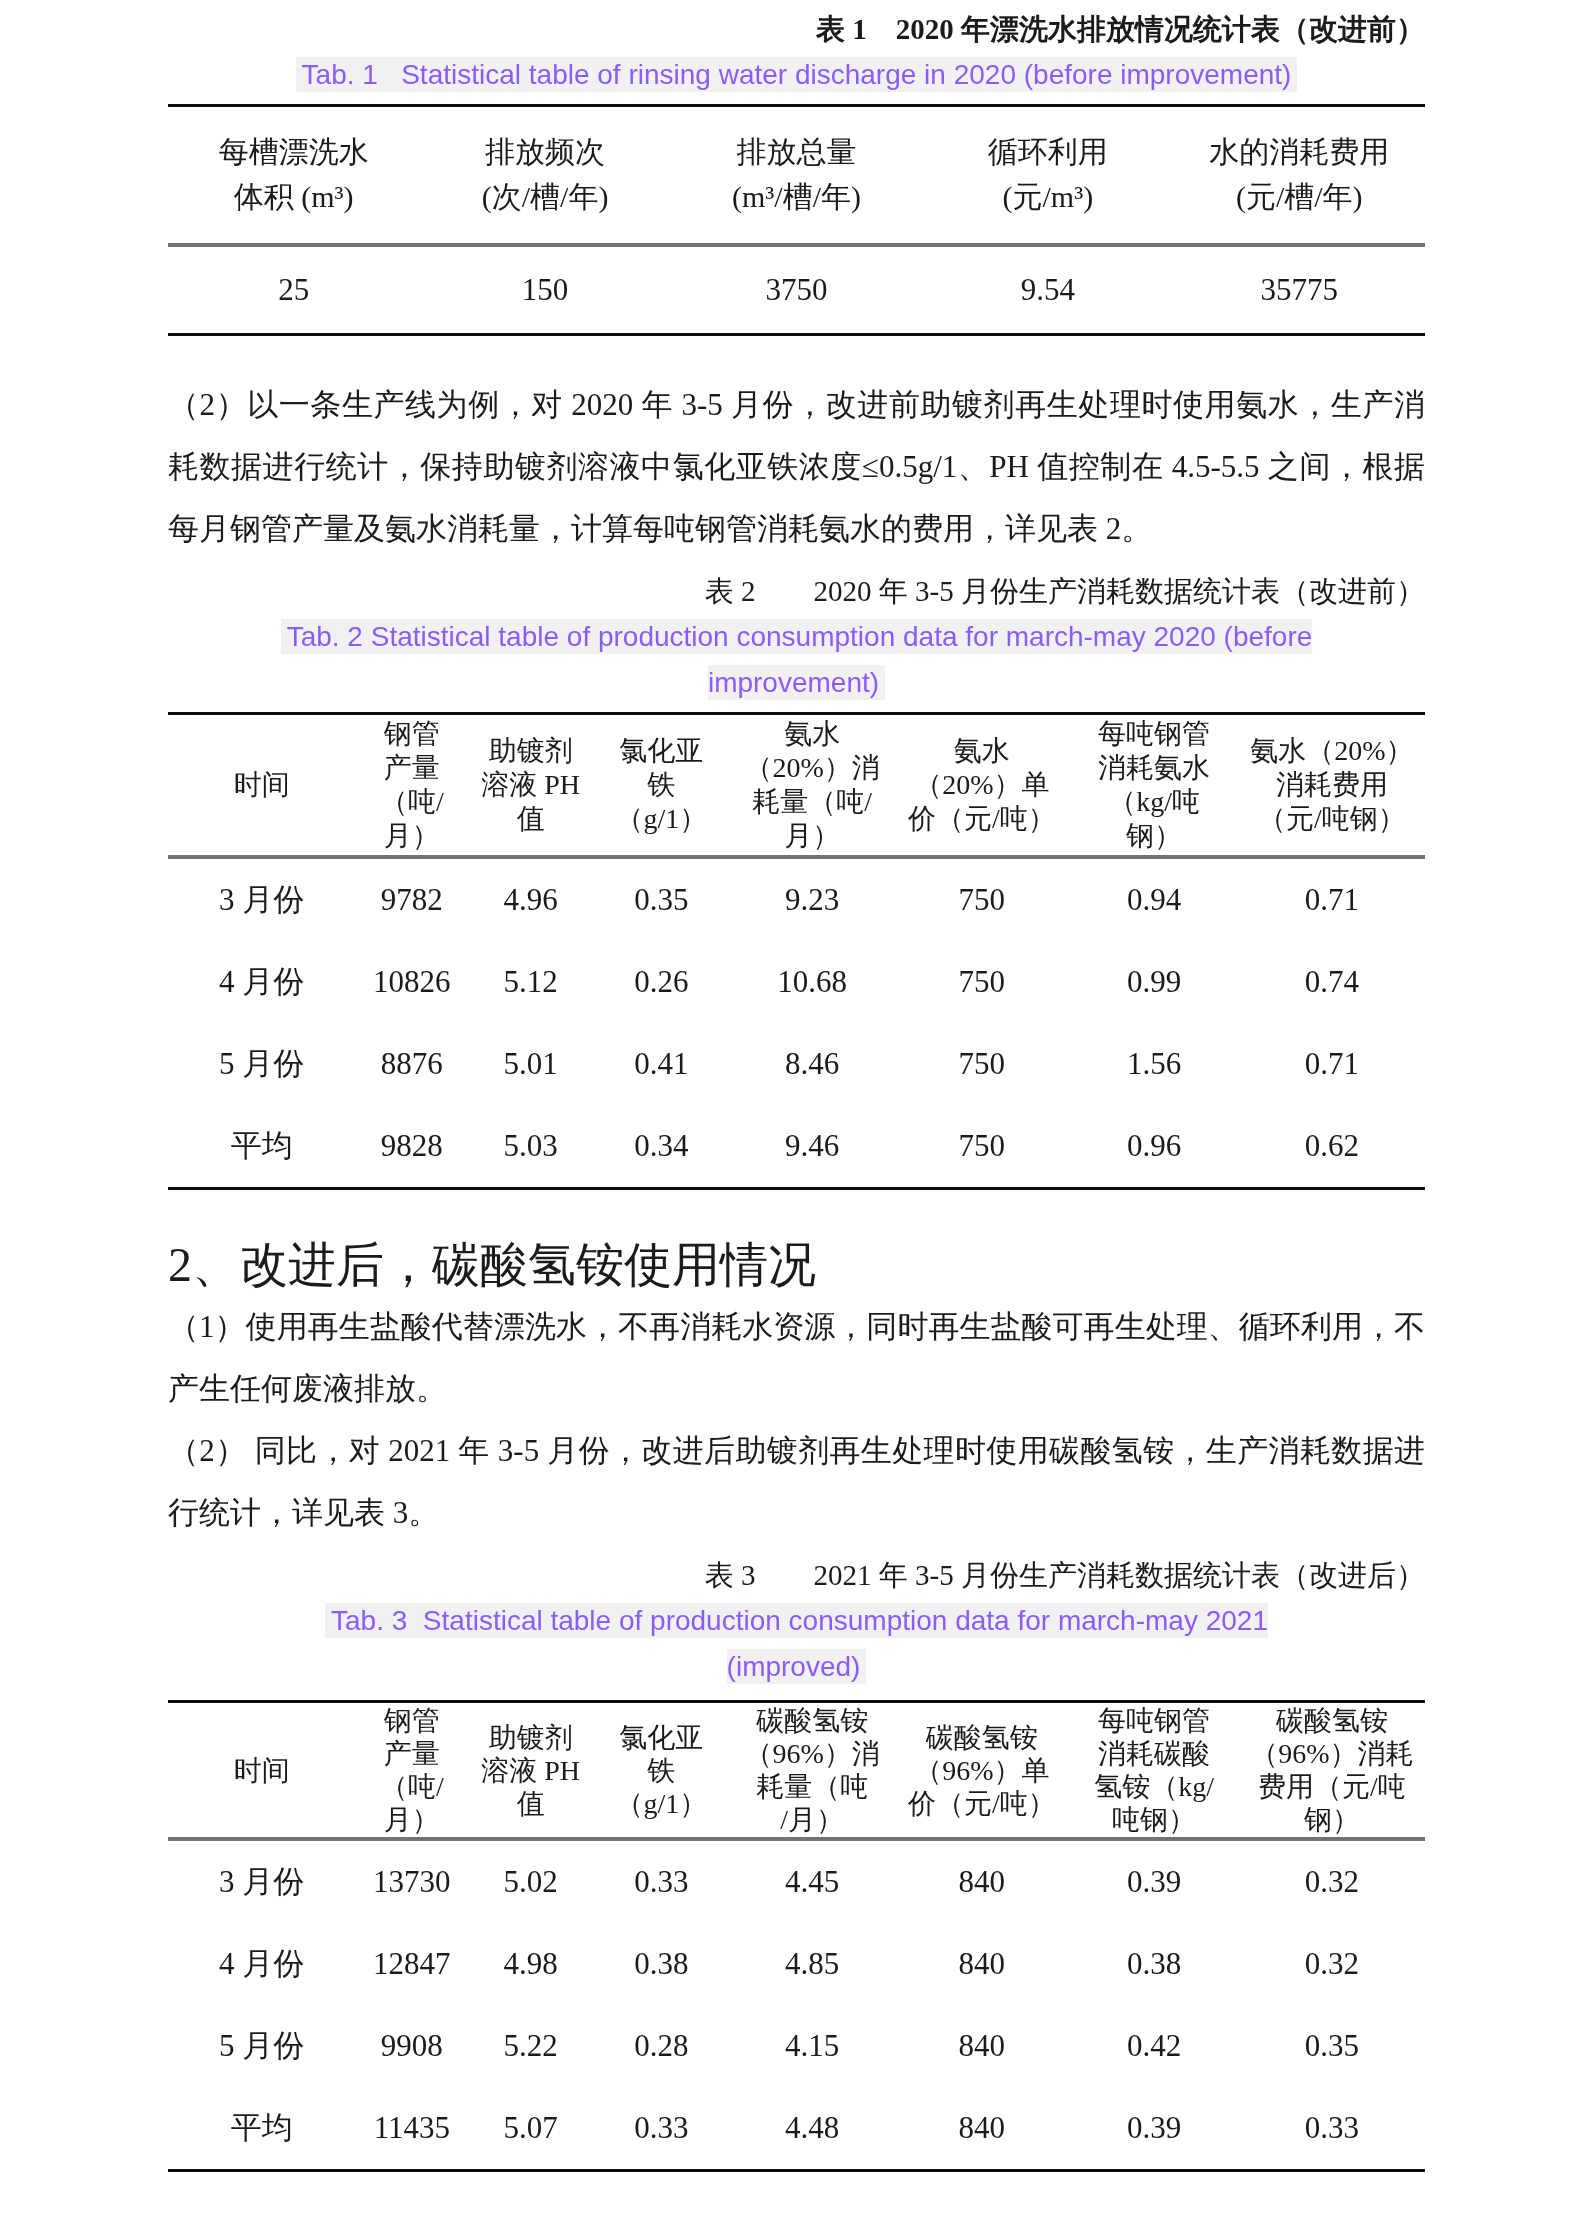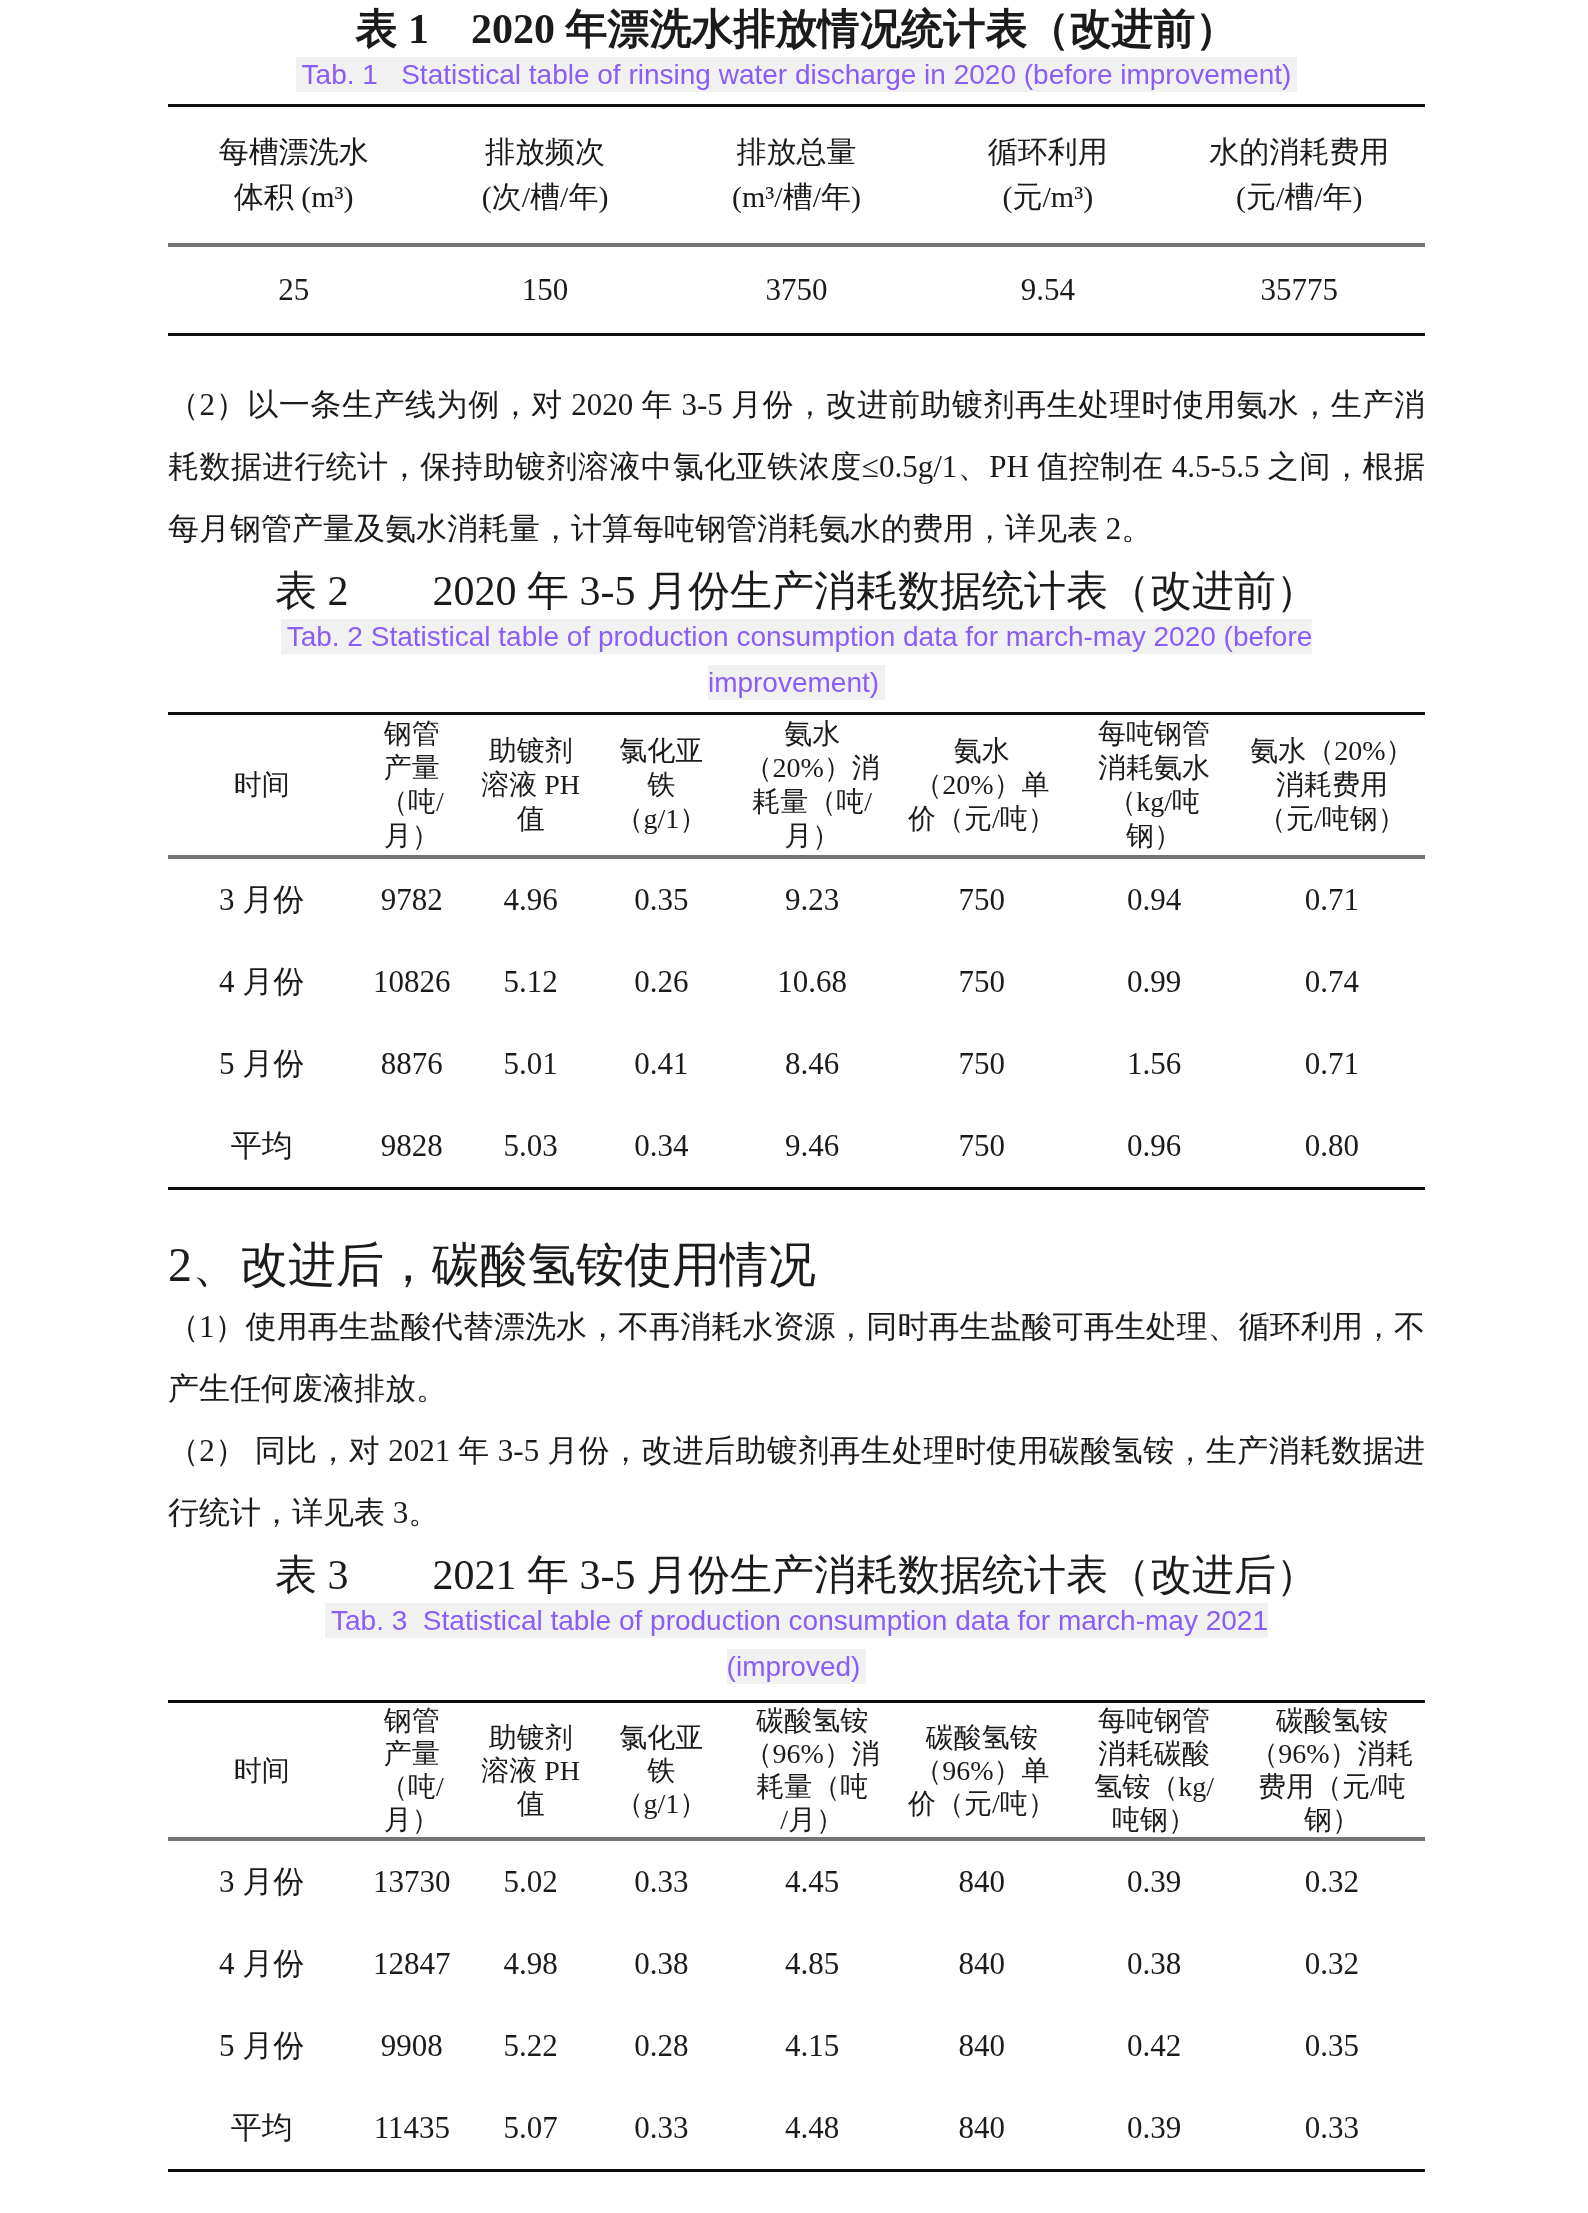--- a/index.html
+++ b/index.html
@@ -8,22 +8,22 @@
     height:2213px;
     box-sizing:border-box;
     padding:8px 163px 14px 168px;
     background:#ffffff;
     color:#1b1b1b;
     font-family:"Liberation Serif","DejaVu Serif",serif;
     overflow:hidden;
   }
   
   .cap-cn{
-    text-align:center;
-    font-size:42px;
+    text-align:right;
+    font-size:29px;
     line-height:42px;
     white-space:pre-wrap;
   }
   .cap-cn.bold{font-weight:700;}
   .cap-en{
     text-align:center;
     font-family:"Liberation Sans","DejaVu Sans",sans-serif;
     font-size:28px;
     line-height:46px;
     margin-top:2px;
@@ -198,21 +198,21 @@
           <td>0.71</td>
         </tr>
         <tr>
           <td>平均</td>
           <td>9828</td>
           <td>5.03</td>
           <td>0.34</td>
           <td>9.46</td>
           <td>750</td>
           <td>0.96</td>
-          <td>0.80</td>
+          <td>0.62</td>
         </tr>
       </tbody>
     </table>
   </div>
 
   <p class="sec-head">2、改进后，碳酸氢铵使用情况</p>
   <p class="para">（1）使用再生盐酸代替漂洗水，不再消耗水资源，同时再生盐酸可再生处理、循环利用，不产生任何废液排放。</p>
   <p class="para">（2） 同比，对 2021 年 3-5 月份，改进后助镀剂再生处理时使用碳酸氢铵，生产消耗数据进行统计，详见表 3。</p>
 
   <div class="cap-cn cap-block">表 3　　2021 年 3-5 月份生产消耗数据统计表（改进后）</div>

